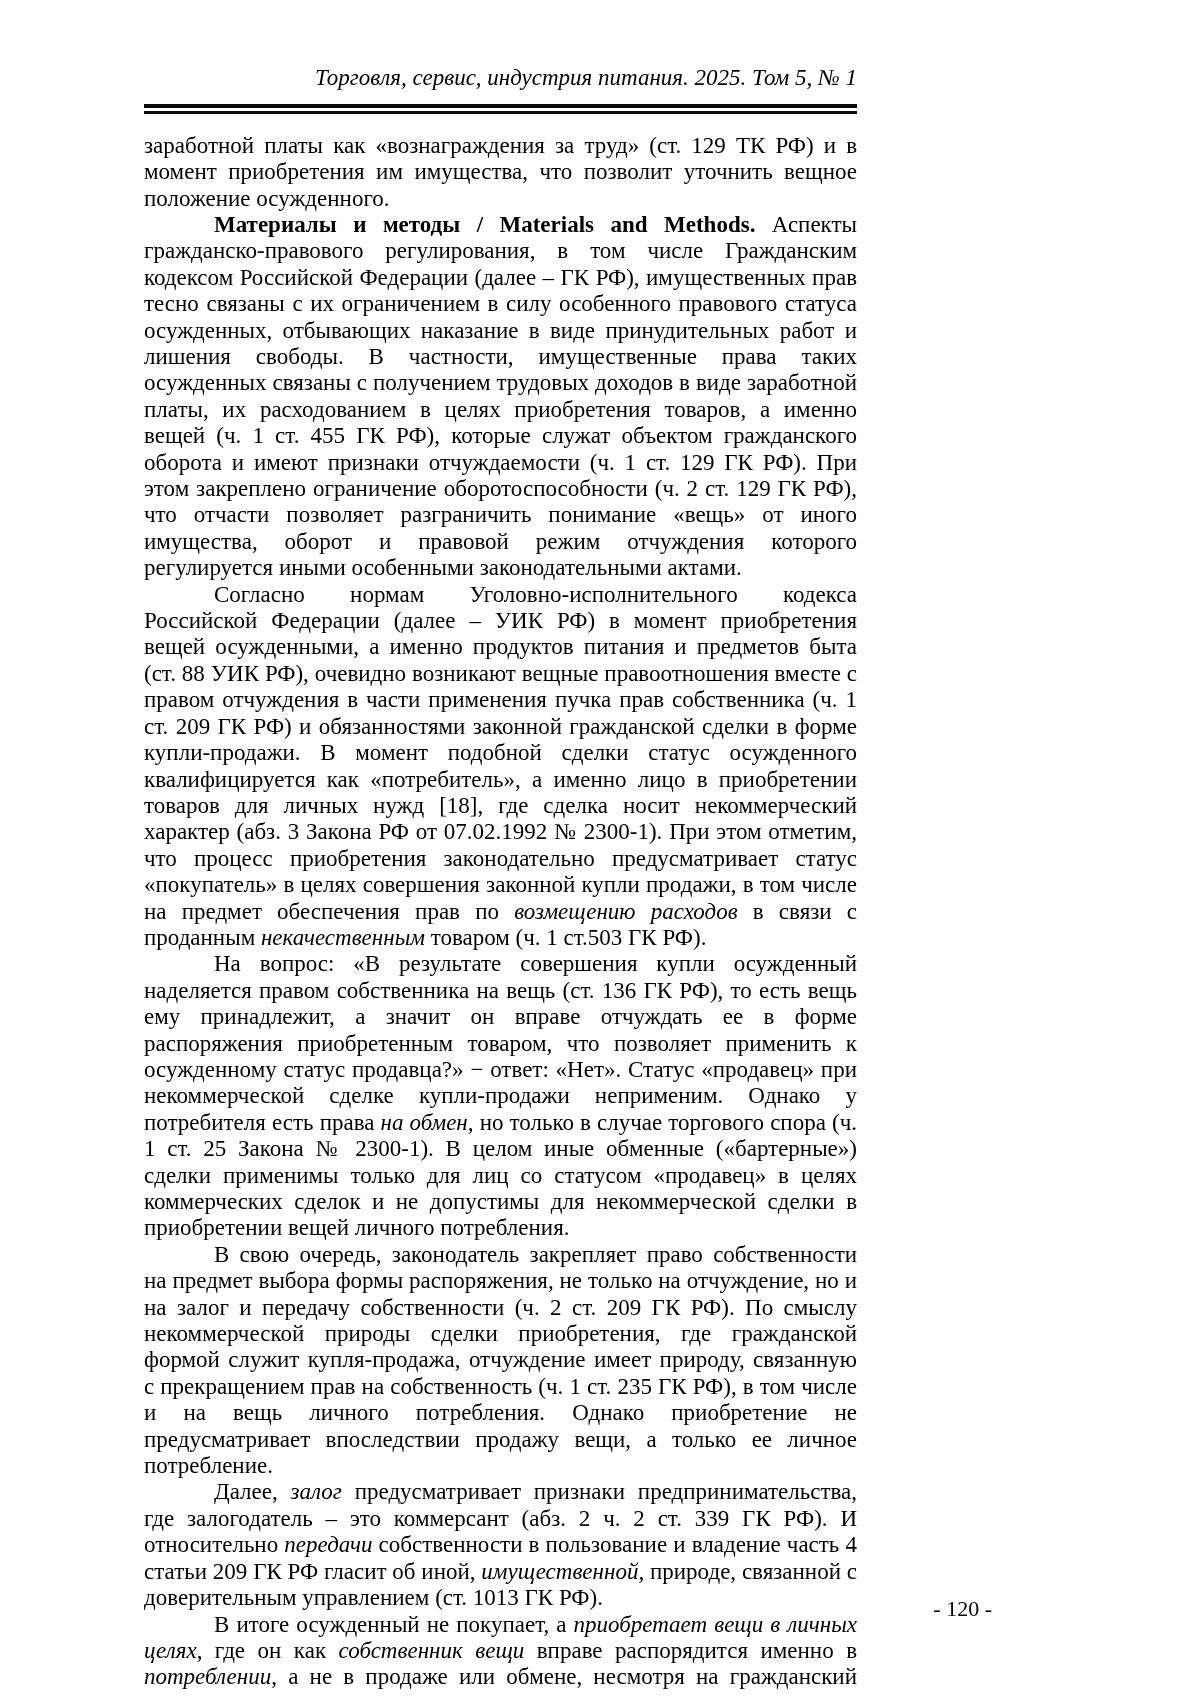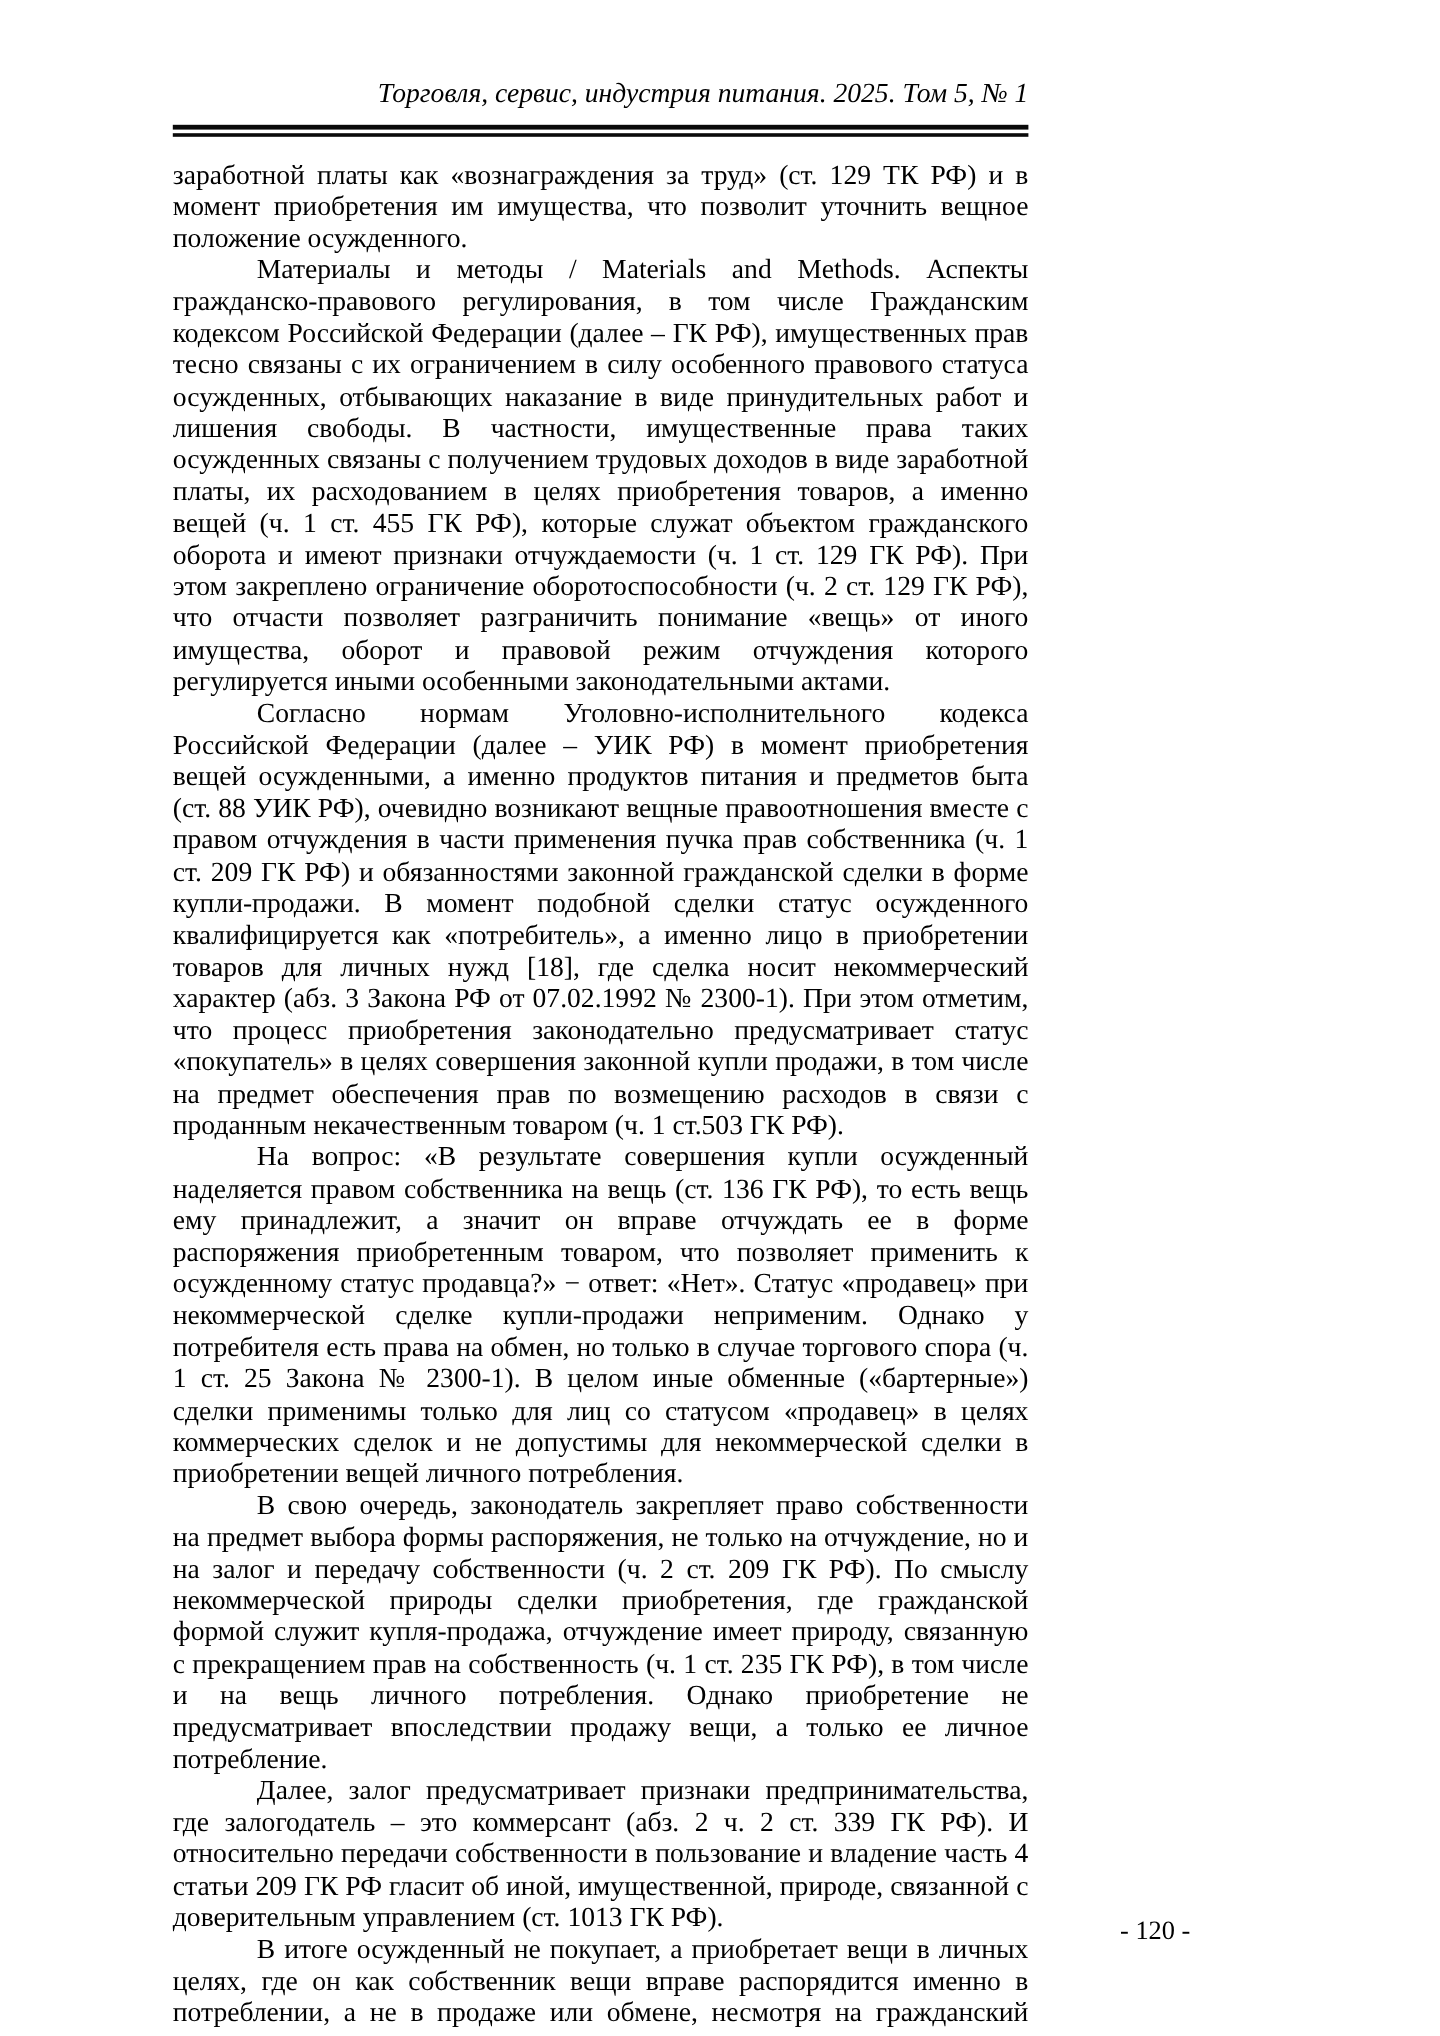--- a/index.html
+++ b/index.html
@@ -38,22 +38,22 @@
     text-align: justify;
     text-justify: inter-word;
   }
   .para {
     margin: 0;
     padding: 0;
   }
   .para.indent {
     text-indent: 70px;
   }
-  .b { font-weight: normal; }
-  .i { }
+  .b { font-weight: bold; }
+  .i { font-style: italic; }
   .page-footer {
     position: absolute;
     left: 0;
     right: 0;
     top: 1596px;
     text-align: right;
     font-size: 22px;
     line-height: 1.2;
   }
 </style>

